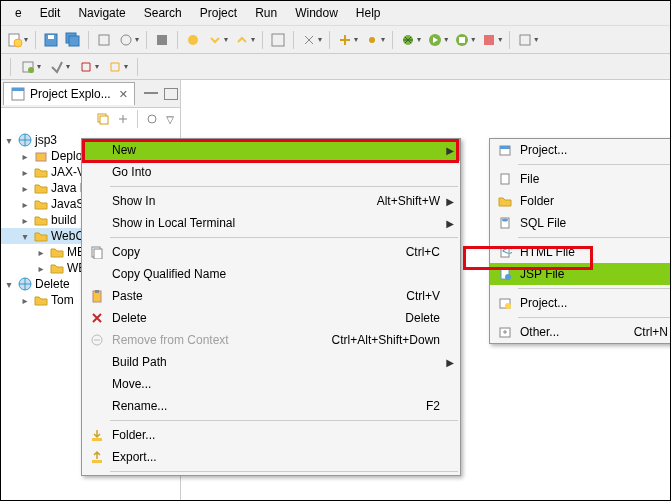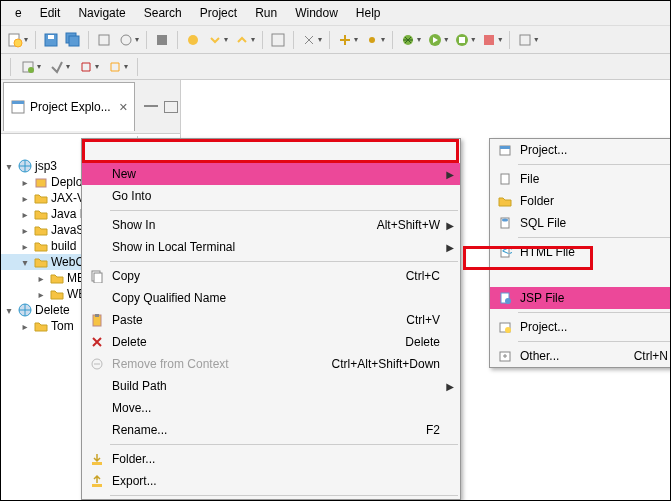--- a/index.html
+++ b/index.html
@@ -9,36 +9,36 @@
 .menubar span:first-child { margin-left: 2px; }
 .toolbar { display: flex; align-items: center; gap: 2px; padding: 2px 4px; background: #f0f0f0; border-bottom: 1px solid #ccc; flex-wrap: wrap; min-height: 28px; }
 .toolbar2 { display: flex; align-items: center; gap: 4px; padding: 2px 6px; background: #f0f0f0; border-bottom: 1px solid #ccc; min-height: 26px; }
 .tb-icon { width: 16px; height: 16px; display: inline-flex; align-items: center; justify-content: center; }
 .tb-item { display: inline-flex; align-items: center; padding: 2px; }
 .tb-sep { width: 1px; height: 18px; background: #ccc; margin: 0 3px; }
 .drop-arrow { font-size: 8px; color: #555; margin-left: 1px; }
 .content { display: flex; height: calc(100% - 78px); }
 .sidebar { width: 180px; border-right: 1px solid #ccc; background: #fff; display: flex; flex-direction: column; }
 .view-tab { display: flex; align-items: center; background: #f0f0f0; border-bottom: 1px solid #ccc; padding: 2px; }
-.tab-active { background: #fff; border: 1px solid #aaa; border-bottom: none; padding: 16px 6px; display: flex; align-items: center; gap: 4px; }
+.tab-active { background: #fff; border: 1px solid #aaa; border-bottom: none; padding: 3px 6px; display: flex; align-items: center; gap: 4px; }
 .view-toolbar { display: flex; justify-content: flex-end; gap: 2px; padding: 2px 4px; background: #fff; }
 .tree { padding: 2px 0; overflow: hidden; }
 .tree-item { display: flex; align-items: center; gap: 2px; padding: 1px 2px; white-space: nowrap; }
 .tree-item.selected { background: #cde6f7; }
 .indent0 { padding-left: 2px; }
 .indent1 { padding-left: 18px; }
 .indent2 { padding-left: 34px; }
 .expand { width: 12px; display: inline-block; text-align: center; color: #666; font-size: 10px; }
 .tree-icon { width: 16px; height: 14px; display: inline-flex; align-items: center; justify-content: center; }
 .editor-area { flex: 1; background: #fff; position: relative; }
 .ctx-menu { position: absolute; background: #f5f5f5; border: 1px solid #979797; box-shadow: 2px 2px 4px rgba(0,0,0,0.3); z-index: 100; }
 .ctx-menu.main { left: 80px; top: 137px; width: 380px; }
 .ctx-menu.sub { left: 488px; top: 137px; width: 200px; }
 .menu-item { display: flex; align-items: center; padding: 4px 6px 4px 4px; position: relative; }
-.menu-item.highlighted { background: #ec4899; margin-top: 24px; }
+.menu-item.highlighted { background: #84cc16; }
 .menu-icon { width: 22px; display: inline-flex; align-items: center; justify-content: center; }
 .menu-label { flex: 1; padding-left: 4px; }
 .menu-shortcut { color: #000000; padding-right: 14px; }
 .menu-arrow { position: absolute; right: 6px; font-size: 10px; color: #333; }
 .menu-sep { height: 1px; background: #ccc; margin: 3px 2px 3px 28px; }
 .menu-item.disabled { color: #a0a0a0; align-items: center; }
 .highlight-red { position: absolute; border: 3px solid #e30613; z-index: 200; pointer-events: none; }
 .hr1 { left: 81px; top: 138px; width: 377px; height: 24px; }
 .hr2 { left: 462px; top: 245px; width: 130px; height: 24px; }
 .close-x { color: #666; font-size: 11px; margin-left: 4px; }

